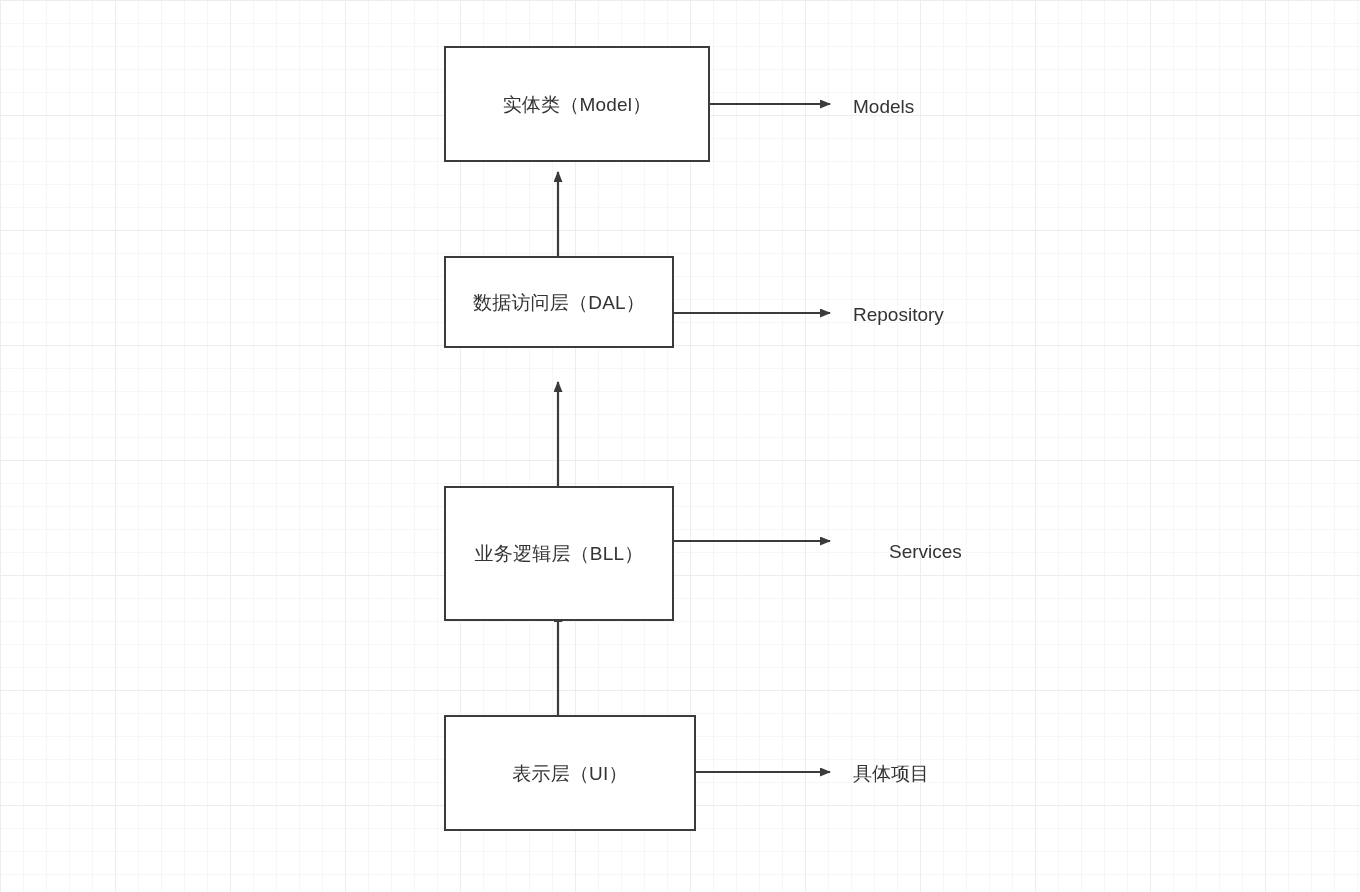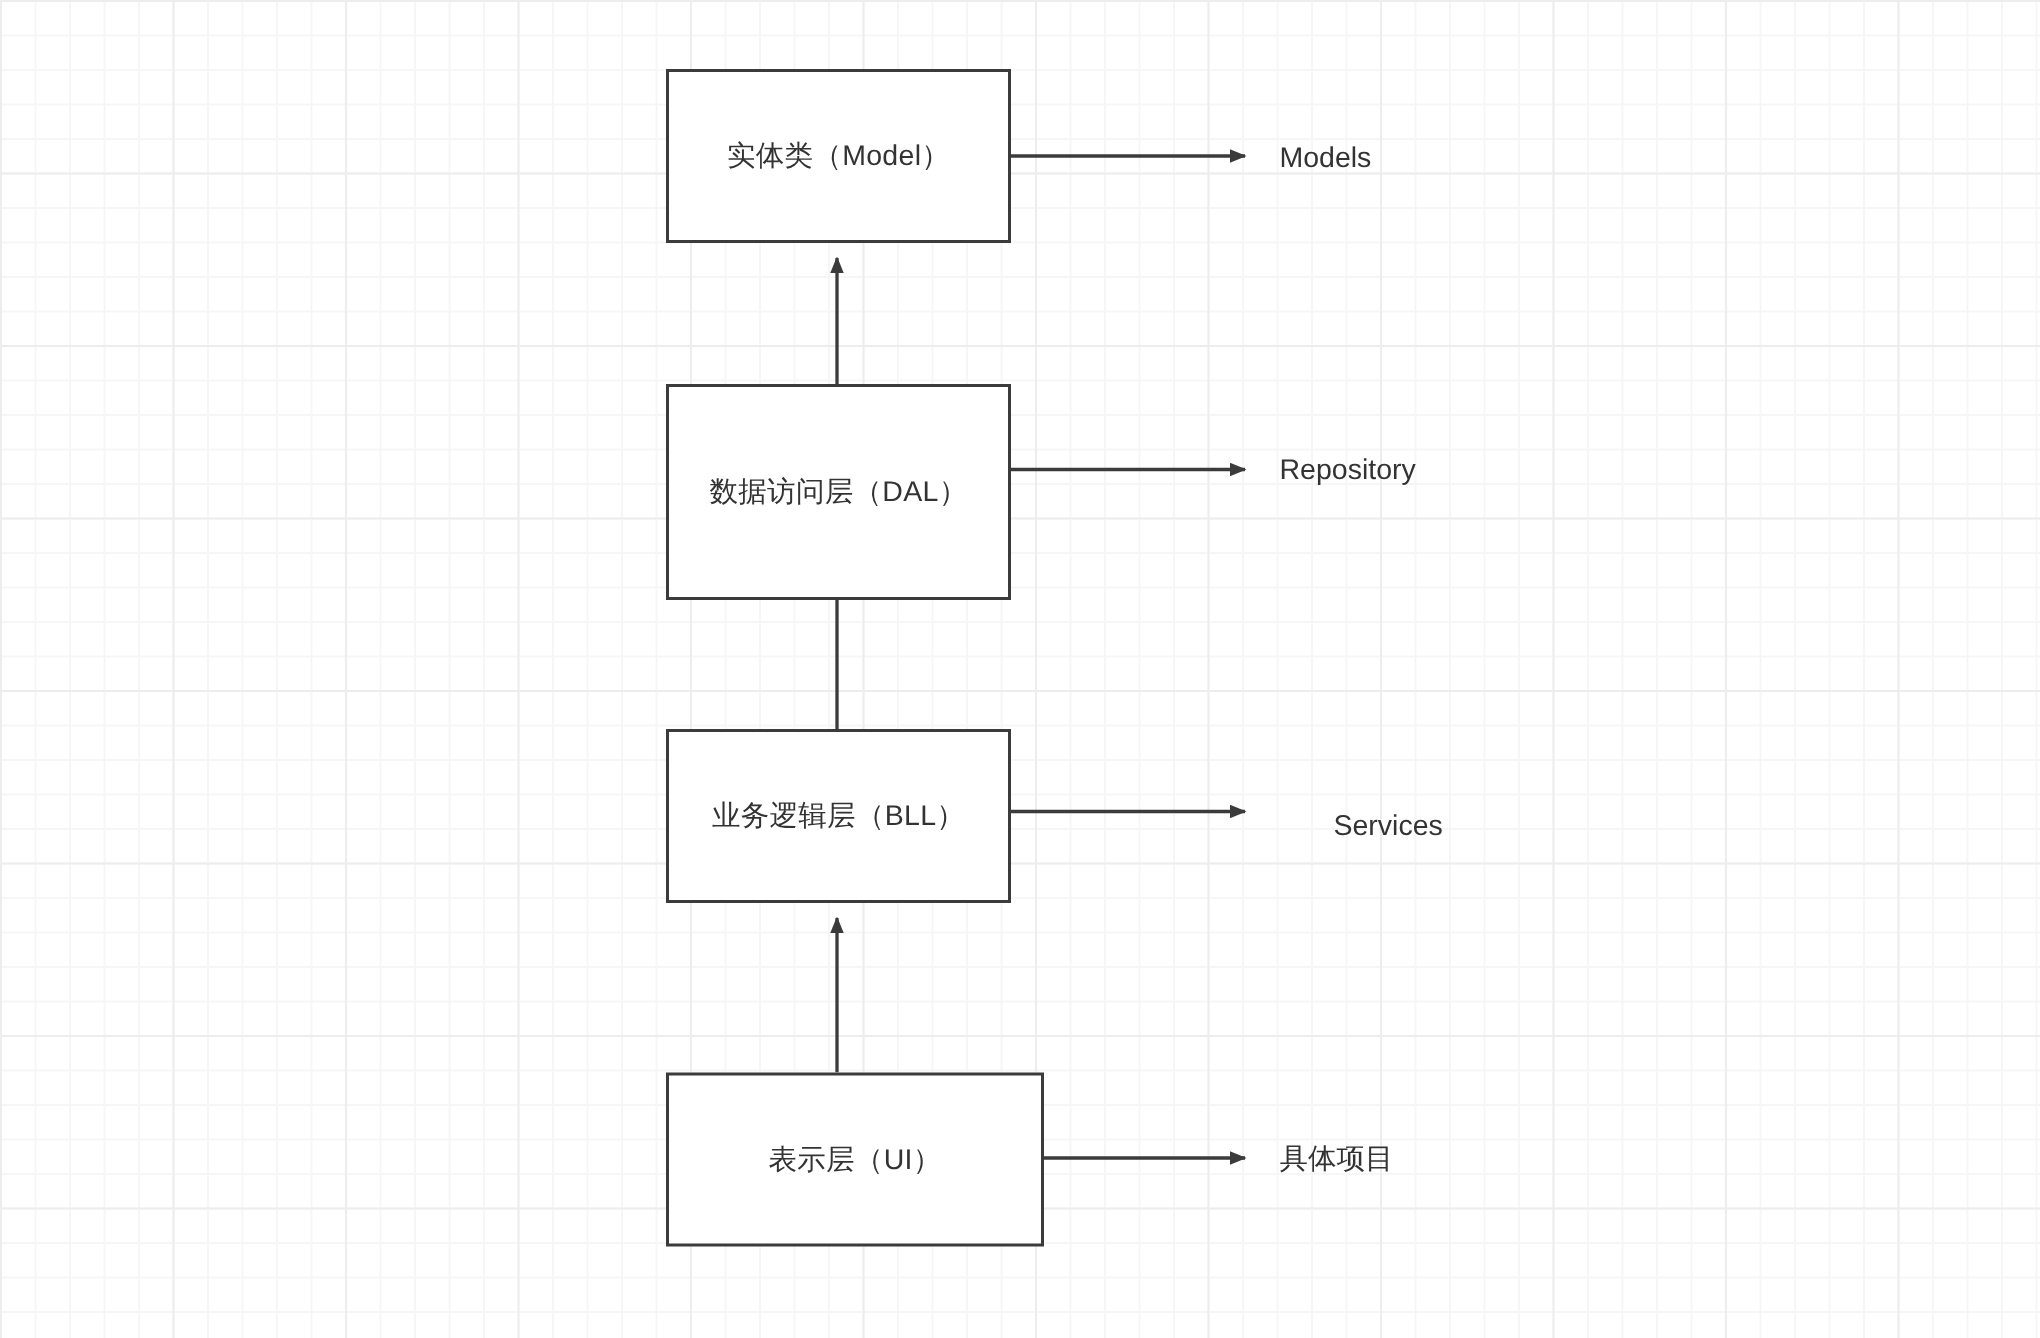--- a/index.html
+++ b/index.html
@@ -87,29 +87,29 @@
       <line x1="558" y1="256" x2="558" y2="172" stroke="#3b3b3b" stroke-width="2.2" marker-end="url(#arrowhead)"></line>
     </g>
     <g>
       <line x1="558" y1="486" x2="558" y2="382" stroke="#3b3b3b" stroke-width="2.2" marker-end="url(#arrowhead)"></line>
     </g>
     <g>
       <line x1="558" y1="715" x2="558" y2="612" stroke="#3b3b3b" stroke-width="2.2" marker-end="url(#arrowhead)"></line>
     </g>
   </svg>
 
-  <div class="node-box" style="left:444px; top:46px; width:230px; height:116px;">
+  <div class="node-box" style="left:444px; top:46px; width:266px; height:116px;">
     <span class="node-label">实体类（Model）</span>
   </div>
 
-  <div class="node-box" style="left:444px; top:256px; width:230px; height:144px;">
+  <div class="node-box" style="left:444px; top:256px; width:230px; height:92px;">
     <span class="node-label">数据访问层（DAL）</span>
   </div>
 
-  <div class="node-box" style="left:444px; top:486px; width:230px; height:116px;">
+  <div class="node-box" style="left:444px; top:486px; width:230px; height:135px;">
     <span class="node-label">业务逻辑层（BLL）</span>
   </div>
 
   <div class="node-box" style="left:444px; top:715px; width:252px; height:116px;">
     <span class="node-label">表示层（UI）</span>
   </div>
 
   <div class="side-label" style="left:853px; top:106px;">Models</div>
 
   <div class="side-label" style="left:853px; top:314px;">Repository</div>

